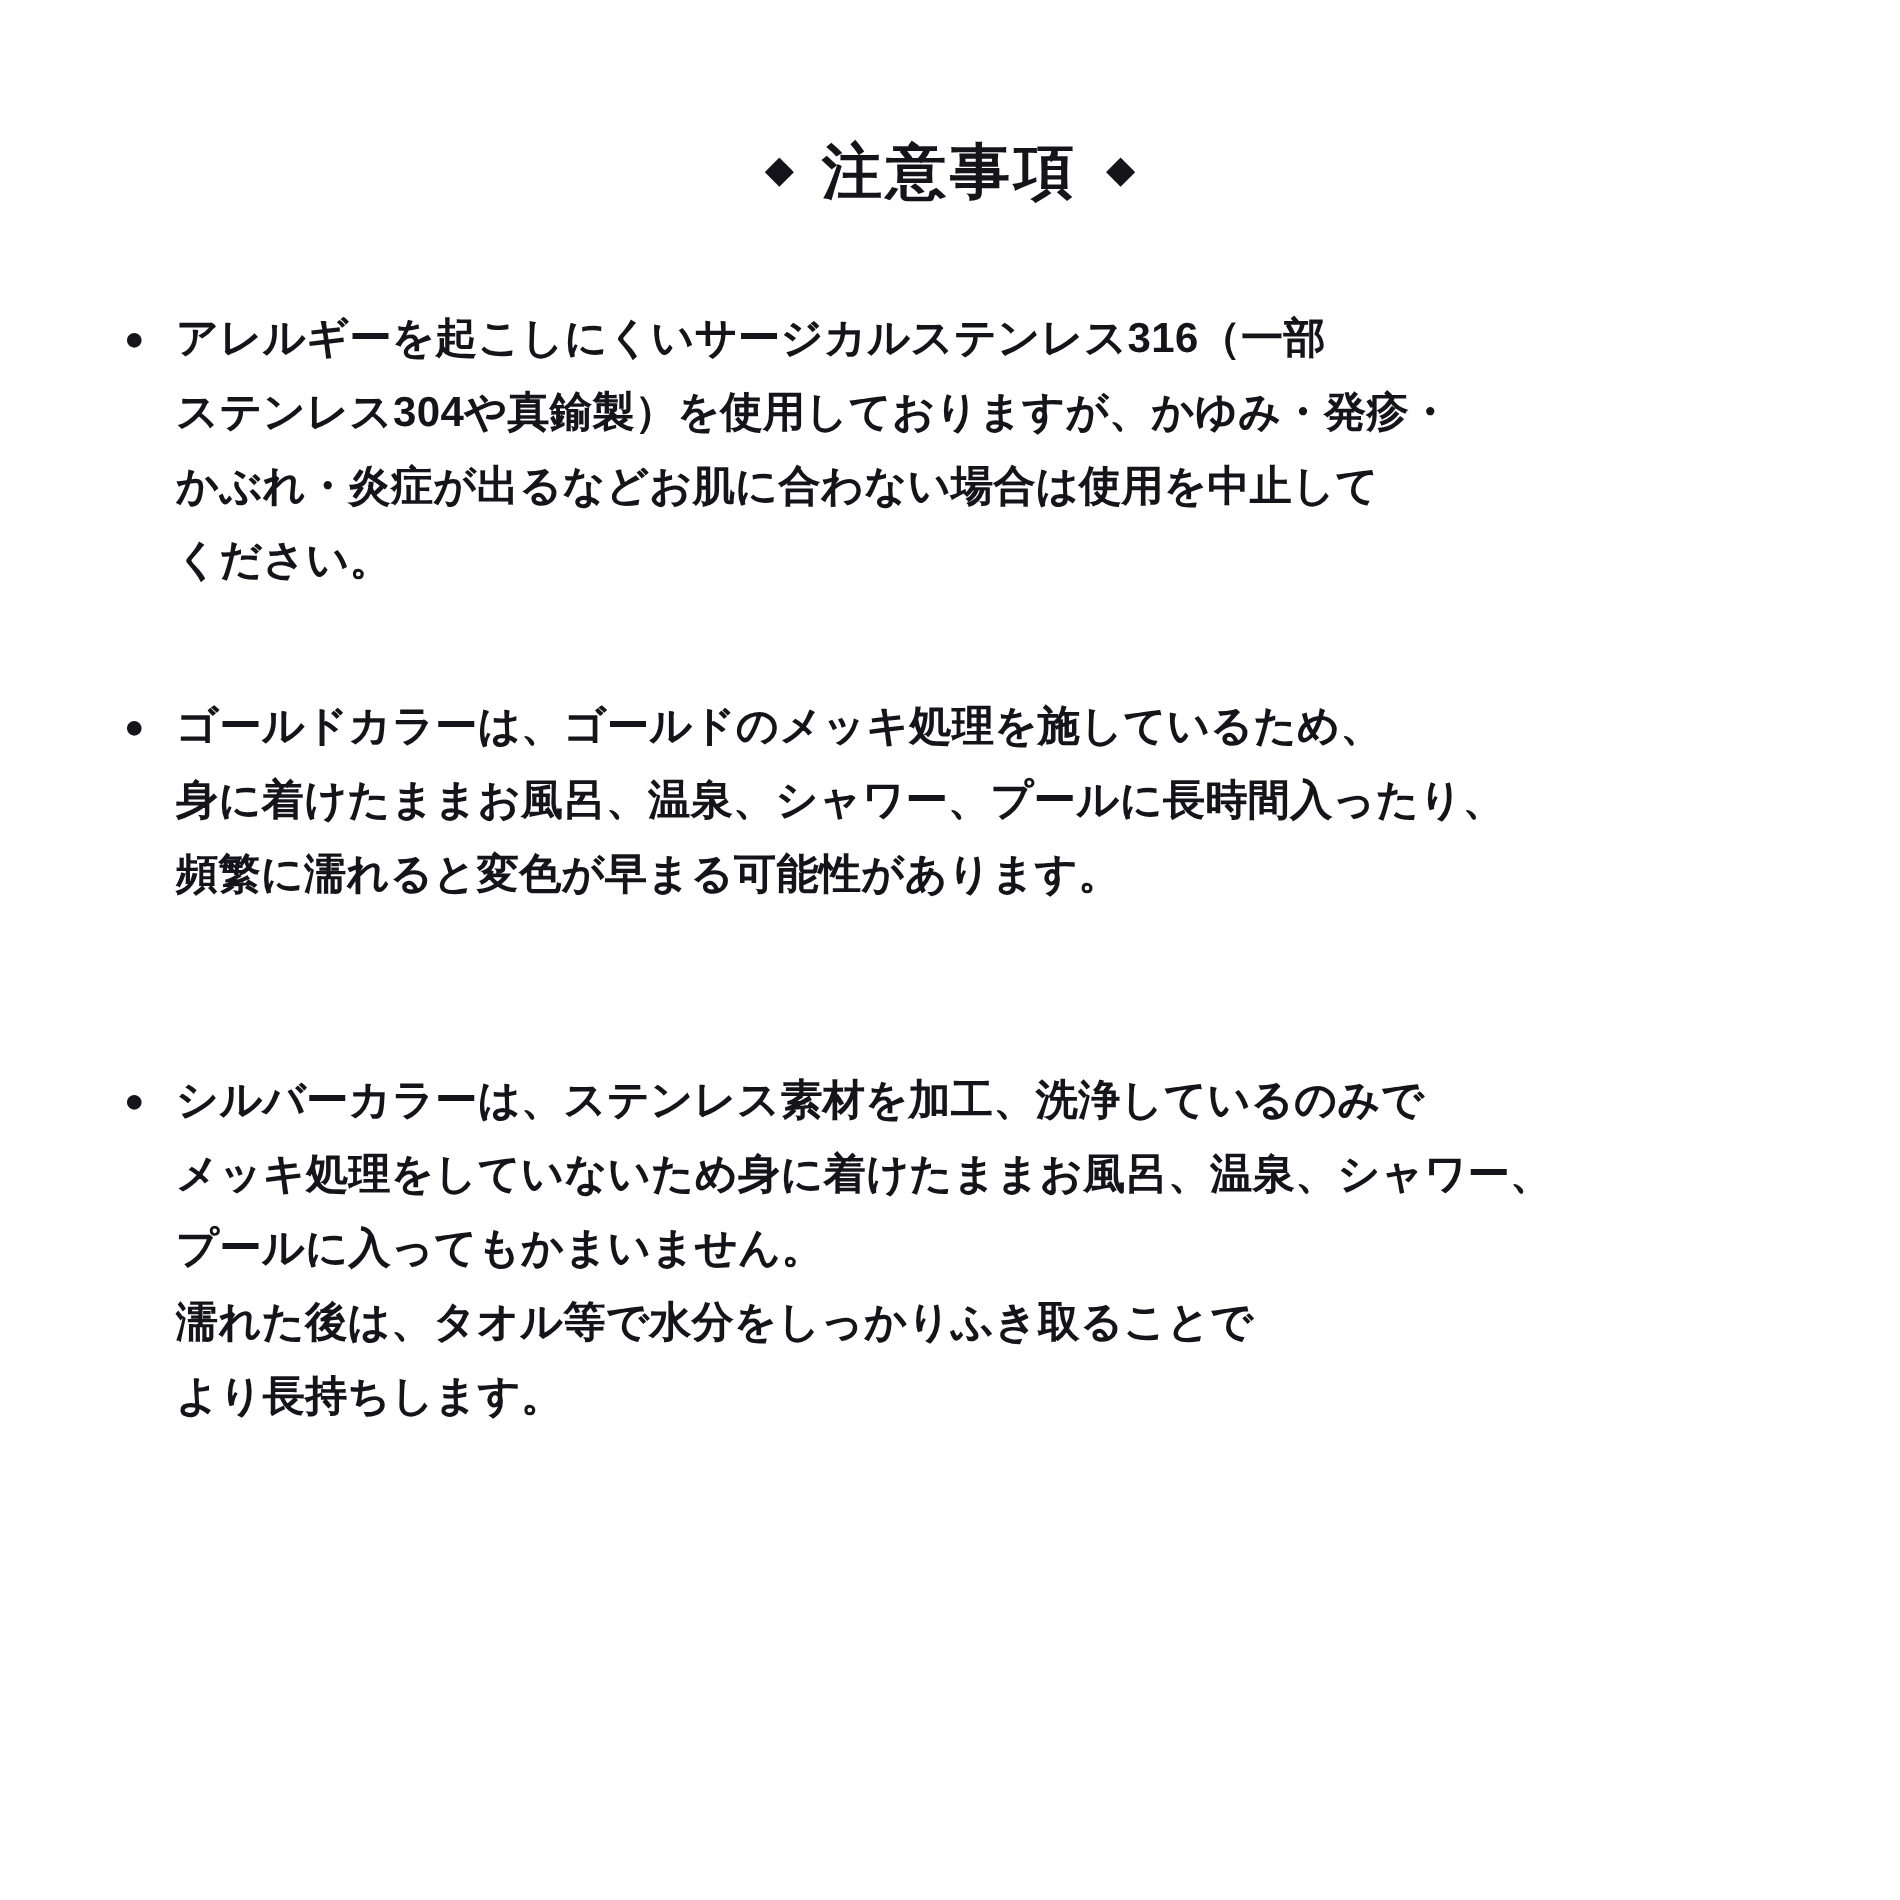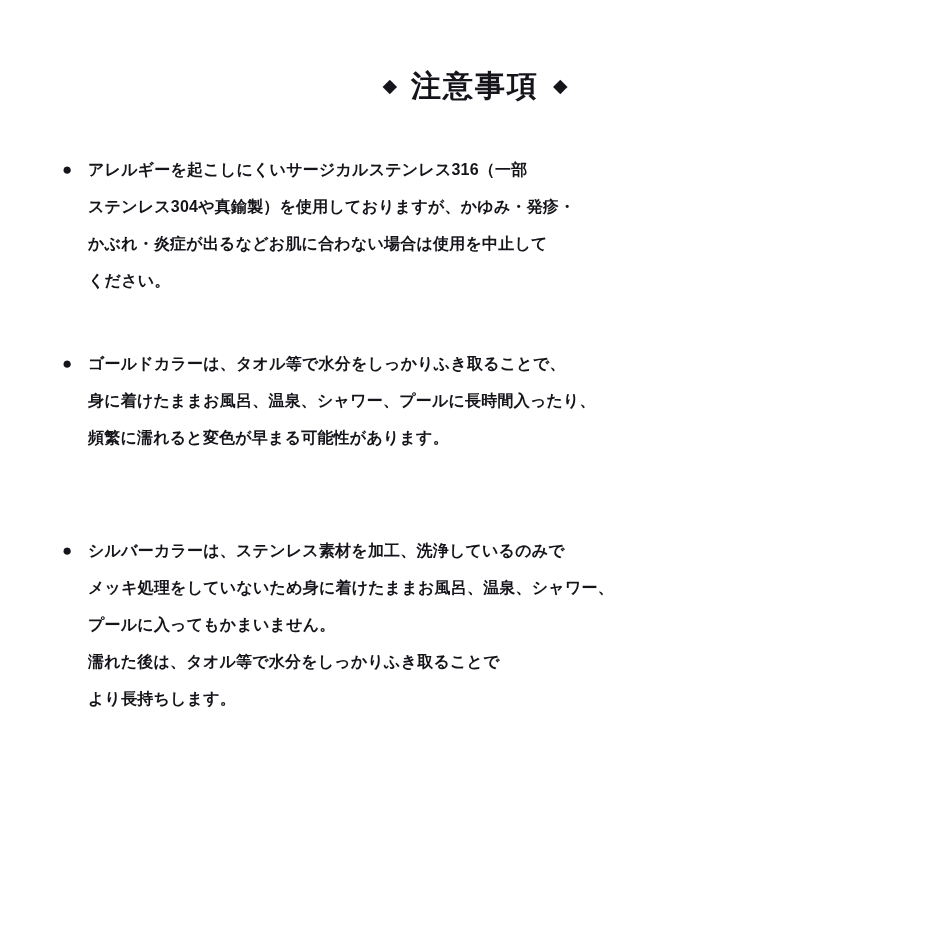--- a/index.html
+++ b/index.html
@@ -57,21 +57,21 @@
     flex: 0 0 auto;
     width: 26px;
     font-size: 17px;
     line-height: 37px;
     color: #14141a;
     text-align: left;
     padding-left: 2px;
   }
   .note-body {
     flex: 1 1 auto;
-    font-size: 16px;
+    font-size: 21px;
     font-weight: 700;
     line-height: 37px;
     color: #14141a;
     letter-spacing: 0.2px;
     white-space: pre-line;
   }
 </style>
 </head>
 <body>
 
@@ -88,21 +88,21 @@
     <div class="note">
       <span class="bullet">●</span>
       <div class="note-body">アレルギーを起こしにくいサージカルステンレス316（一部
 ステンレス304や真鍮製）を使用しておりますが、かゆみ・発疹・
 かぶれ・炎症が出るなどお肌に合わない場合は使用を中止して
 ください。</div>
     </div>
 
     <div class="note gap-large">
       <span class="bullet">●</span>
-      <div class="note-body">ゴールドカラーは、タオル等で水分をしっかりふき取ることで、
+      <div class="note-body">ゴールドカラーは、ゴールドのメッキ処理を施しているため、
 身に着けたままお風呂、温泉、シャワー、プールに長時間入ったり、
 頻繁に濡れると変色が早まる可能性があります。</div>
     </div>
 
     <div class="note">
       <span class="bullet">●</span>
       <div class="note-body">シルバーカラーは、ステンレス素材を加工、洗浄しているのみで
 メッキ処理をしていないため身に着けたままお風呂、温泉、シャワー、
 プールに入ってもかまいません。
 濡れた後は、タオル等で水分をしっかりふき取ることで

